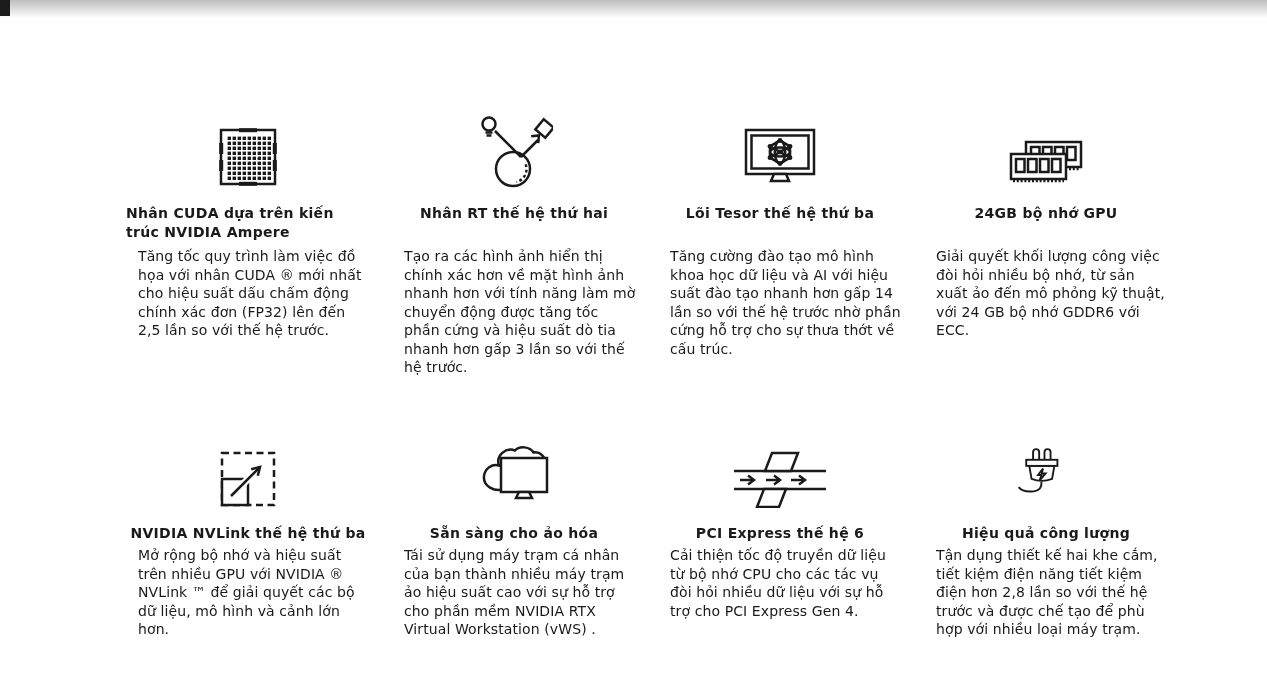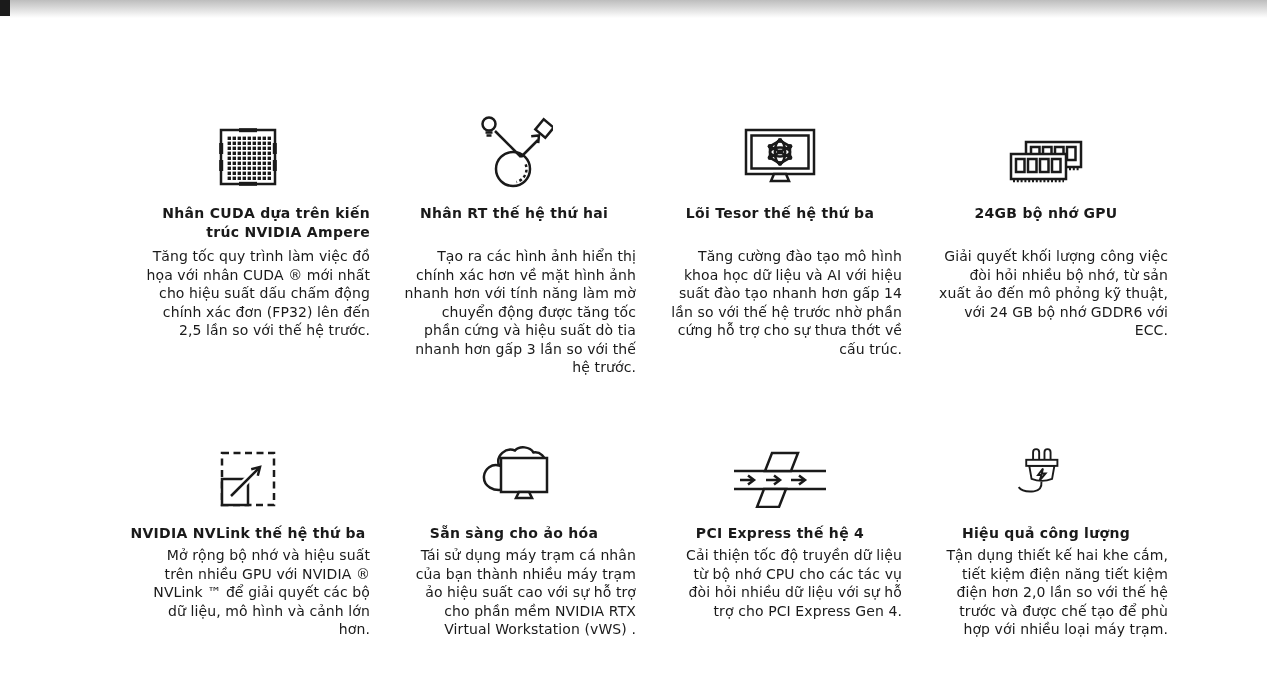--- a/index.html
+++ b/index.html
@@ -22,21 +22,21 @@
   }
   .features-grid {
     position: absolute; left: 126px; top: 114px; width: 1042px;
     display: grid;
     grid-template-columns: repeat(4, 244px);
     grid-template-rows: 320px auto;
     column-gap: 22px;
   }
   .feature {
     display: flex; flex-direction: column; align-items: center;
-    text-align: right;
+    text-align: left;
   }
   .icon-box {
     height: 74px;
     display: flex; align-items: flex-end; justify-content: center;
   }
   .icon-box svg { display: block; }
   .feature-title {
     margin: 16px 0 0 0;
     font-size: 14px; font-weight: bold; line-height: 19px;
     letter-spacing: 0.3px;
@@ -259,32 +259,32 @@
         <g class="st" stroke-width="2.5">
           <line x1="6" y1="34" x2="19" y2="34"></line>
           <path d="M14,29.5 L20,34 L14,38.5"></path>
           <line x1="32" y1="34" x2="45" y2="34"></line>
           <path d="M40,29.5 L46,34 L40,38.5"></path>
           <line x1="57" y1="34" x2="70" y2="34"></line>
           <path d="M65,29.5 L71,34 L65,38.5"></path>
         </g>
       </svg>
     </span>
-    <h3 class="feature-title">PCI Express thế hệ 4</h3>
+    <h3 class="feature-title">PCI Express thế hệ 6</h3>
     <p class="feature-desc">Cải thiện tốc độ truyền dữ liệu từ bộ nhớ CPU cho các tác vụ đòi hỏi nhiều dữ liệu với sự hỗ trợ cho PCI Express Gen 4.</p>
   </div>
 
   <div class="feature">
     <span class="icon-box">
       <svg width="76" height="66" viewBox="0 0 100 86">
         <path class="st" d="M33,23 V13 a4,4 0 0 1 8,0 V23" stroke-width="3"></path>
         <path class="st" d="M48,23 V13 a4,4 0 0 1 8,0 V23" stroke-width="3"></path>
         <rect class="st" x="24" y="23" width="41" height="8" stroke-width="3"></rect>
         <path class="st" d="M28,31 L61,31 L58,48 Q44.5,53.5 31,48 Z" stroke-width="3"></path>
         <path class="st" d="M46,34.5 L39.5,43 L44,43 L41.5,50.5 L49.5,41 L44.5,41 Z" stroke-width="1.8"></path>
         <path class="st" d="M44,52 Q45,63 34,64.5 Q19,66 14,59" stroke-width="2.6"></path>
       </svg>
     </span>
     <h3 class="feature-title">Hiệu quả công lượng</h3>
-    <p class="feature-desc">Tận dụng thiết kế hai khe cắm, tiết kiệm điện năng tiết kiệm điện hơn 2,0 lần so với thế hệ trước và được chế tạo để phù hợp với nhiều loại máy trạm.</p>
+    <p class="feature-desc">Tận dụng thiết kế hai khe cắm, tiết kiệm điện năng tiết kiệm điện hơn 2,8 lần so với thế hệ trước và được chế tạo để phù hợp với nhiều loại máy trạm.</p>
   </div>
 
 </div>
 
 </body></html>

